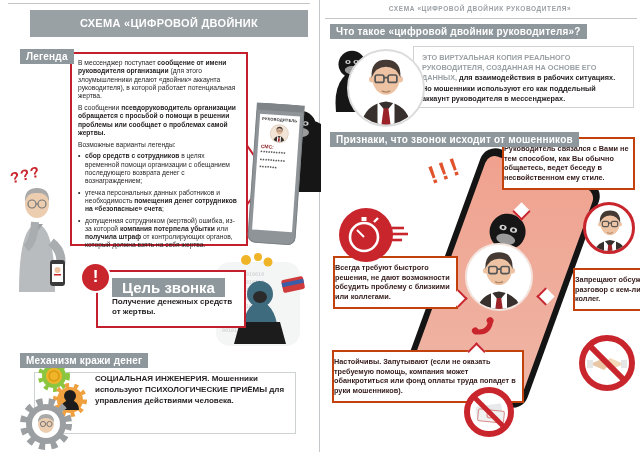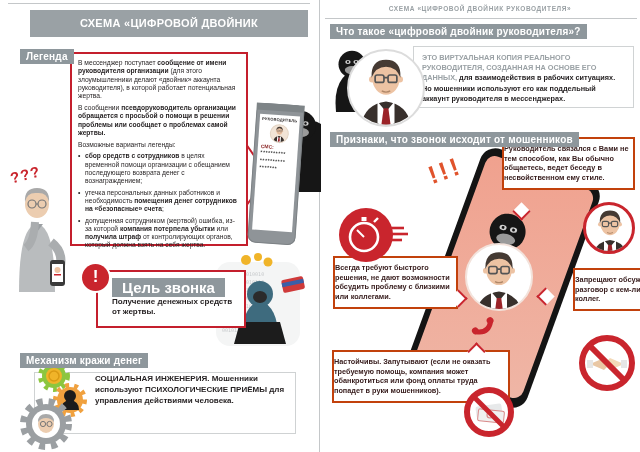--- a/index.html
+++ b/index.html
@@ -285,21 +285,21 @@
 
   <svg class="abs z6" style="left:578px;top:334px" width="58" height="58" viewBox="0 0 58 58">
     <circle cx="29" cy="29" r="25" fill="#fff" stroke="#c9252d" stroke-width="6"></circle>
     <path d="M12 30 L26 24 L32 30 L26 36 Z" fill="#e9c7a4"></path>
     <path d="M46 30 L32 24 L26 30 L32 36 Z" fill="#f3d9b8"></path>
     <rect x="9" y="26" width="6" height="8" fill="#e6e6e6"></rect>
       <rect x="43" y="26" width="6" height="8" fill="#e6e6e6"></rect>
     <line x1="12" y1="12" x2="46" y2="46" stroke="#c9252d" stroke-width="6"></line>
   </svg>
 
-  <div class="callout" style="left:332px;top:350px;width:178px">Настойчивы. Запутывают (если не оказать требуемую помощь, компания может обанкротиться или фонд оплаты труда попадет в руки мошенников).</div>
+  <div class="callout" style="left:332px;top:350px;width:192px">Настойчивы. Запутывают (если не оказать требуемую помощь, компания может обанкротиться или фонд оплаты труда попадет в руки мошенников).</div>
   <div class="tail up" style="left:470px;top:345px"></div>
 
   <svg class="abs z6" style="left:463px;top:386px" width="52" height="52" viewBox="0 0 52 52">
     <circle cx="26" cy="26" r="22" fill="#fff" stroke="#c9252d" stroke-width="6"></circle>
     <rect x="13" y="19" width="26" height="12" rx="2" fill="#e7e9ea" transform="rotate(-8 26 25)"></rect>
     <rect x="15" y="24" width="26" height="12" rx="2" fill="#f0f1f1" stroke="#d98a8a" stroke-width="1" transform="rotate(6 28 30)"></rect>
     <circle cx="27" cy="29" r="3" fill="none" stroke="#d98a8a" stroke-width="1.2"></circle>
     <line x1="11" y1="11" x2="41" y2="41" stroke="#c9252d" stroke-width="5"></line>
   </svg>
 

